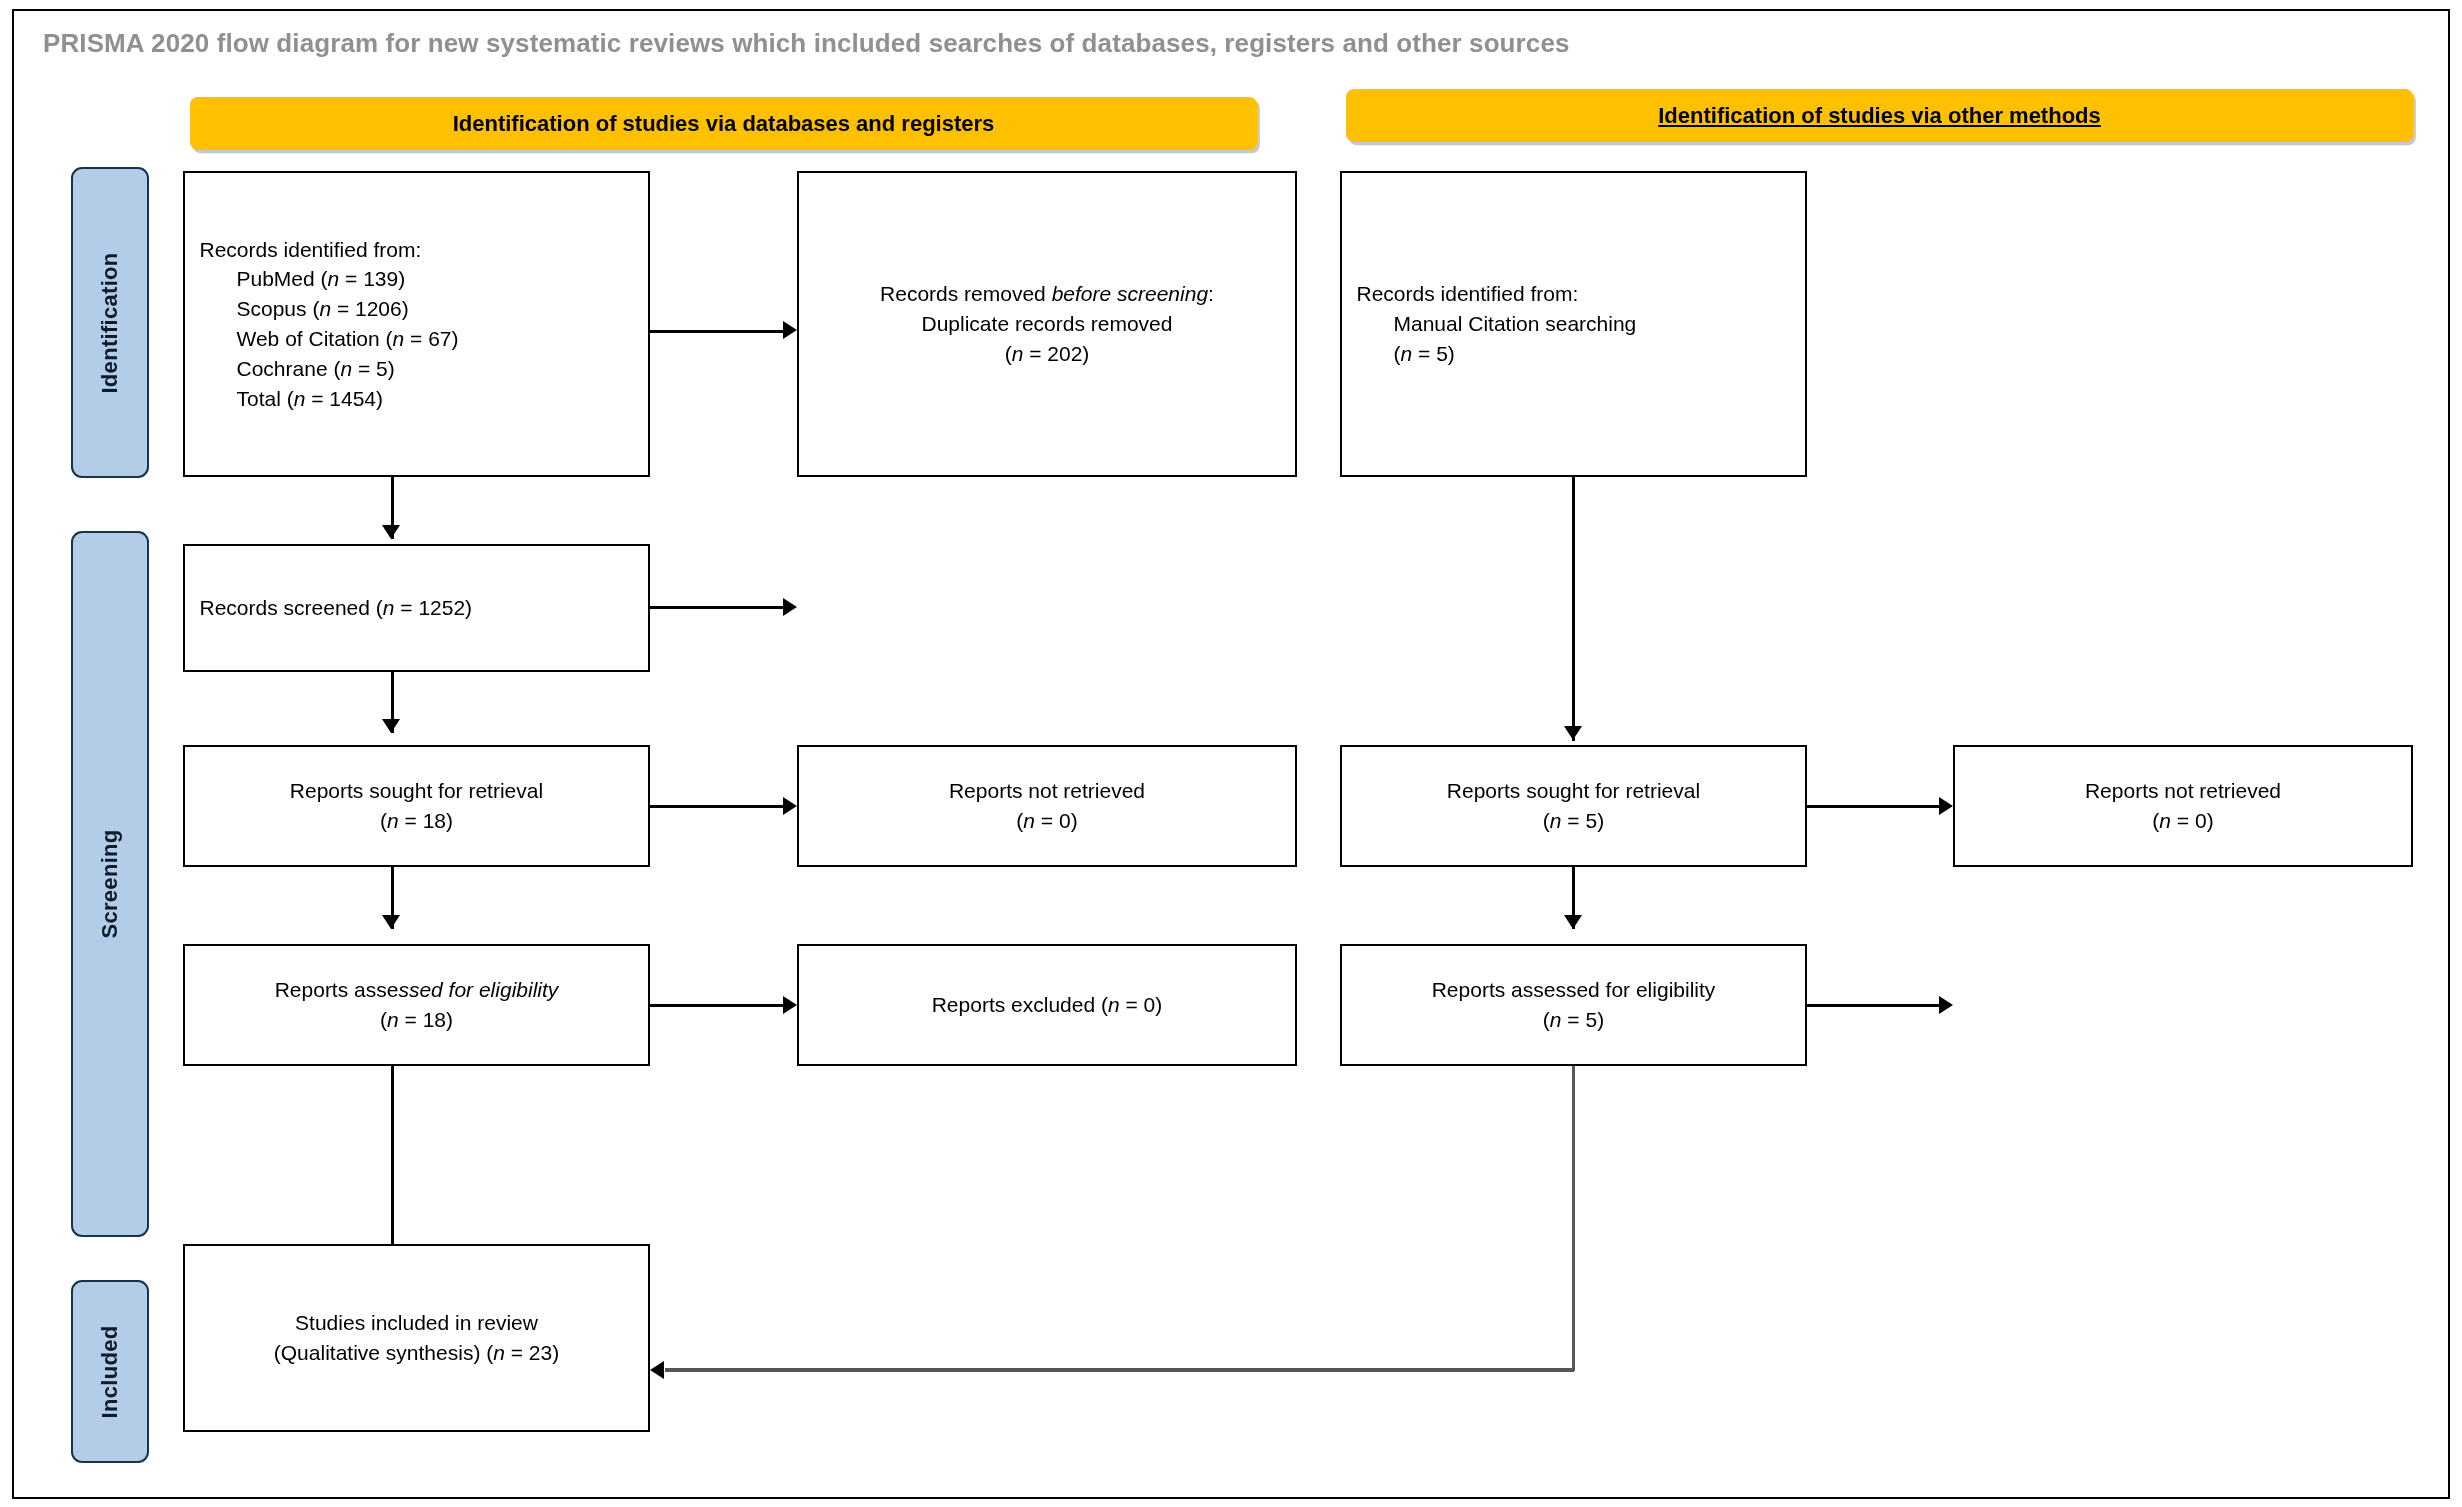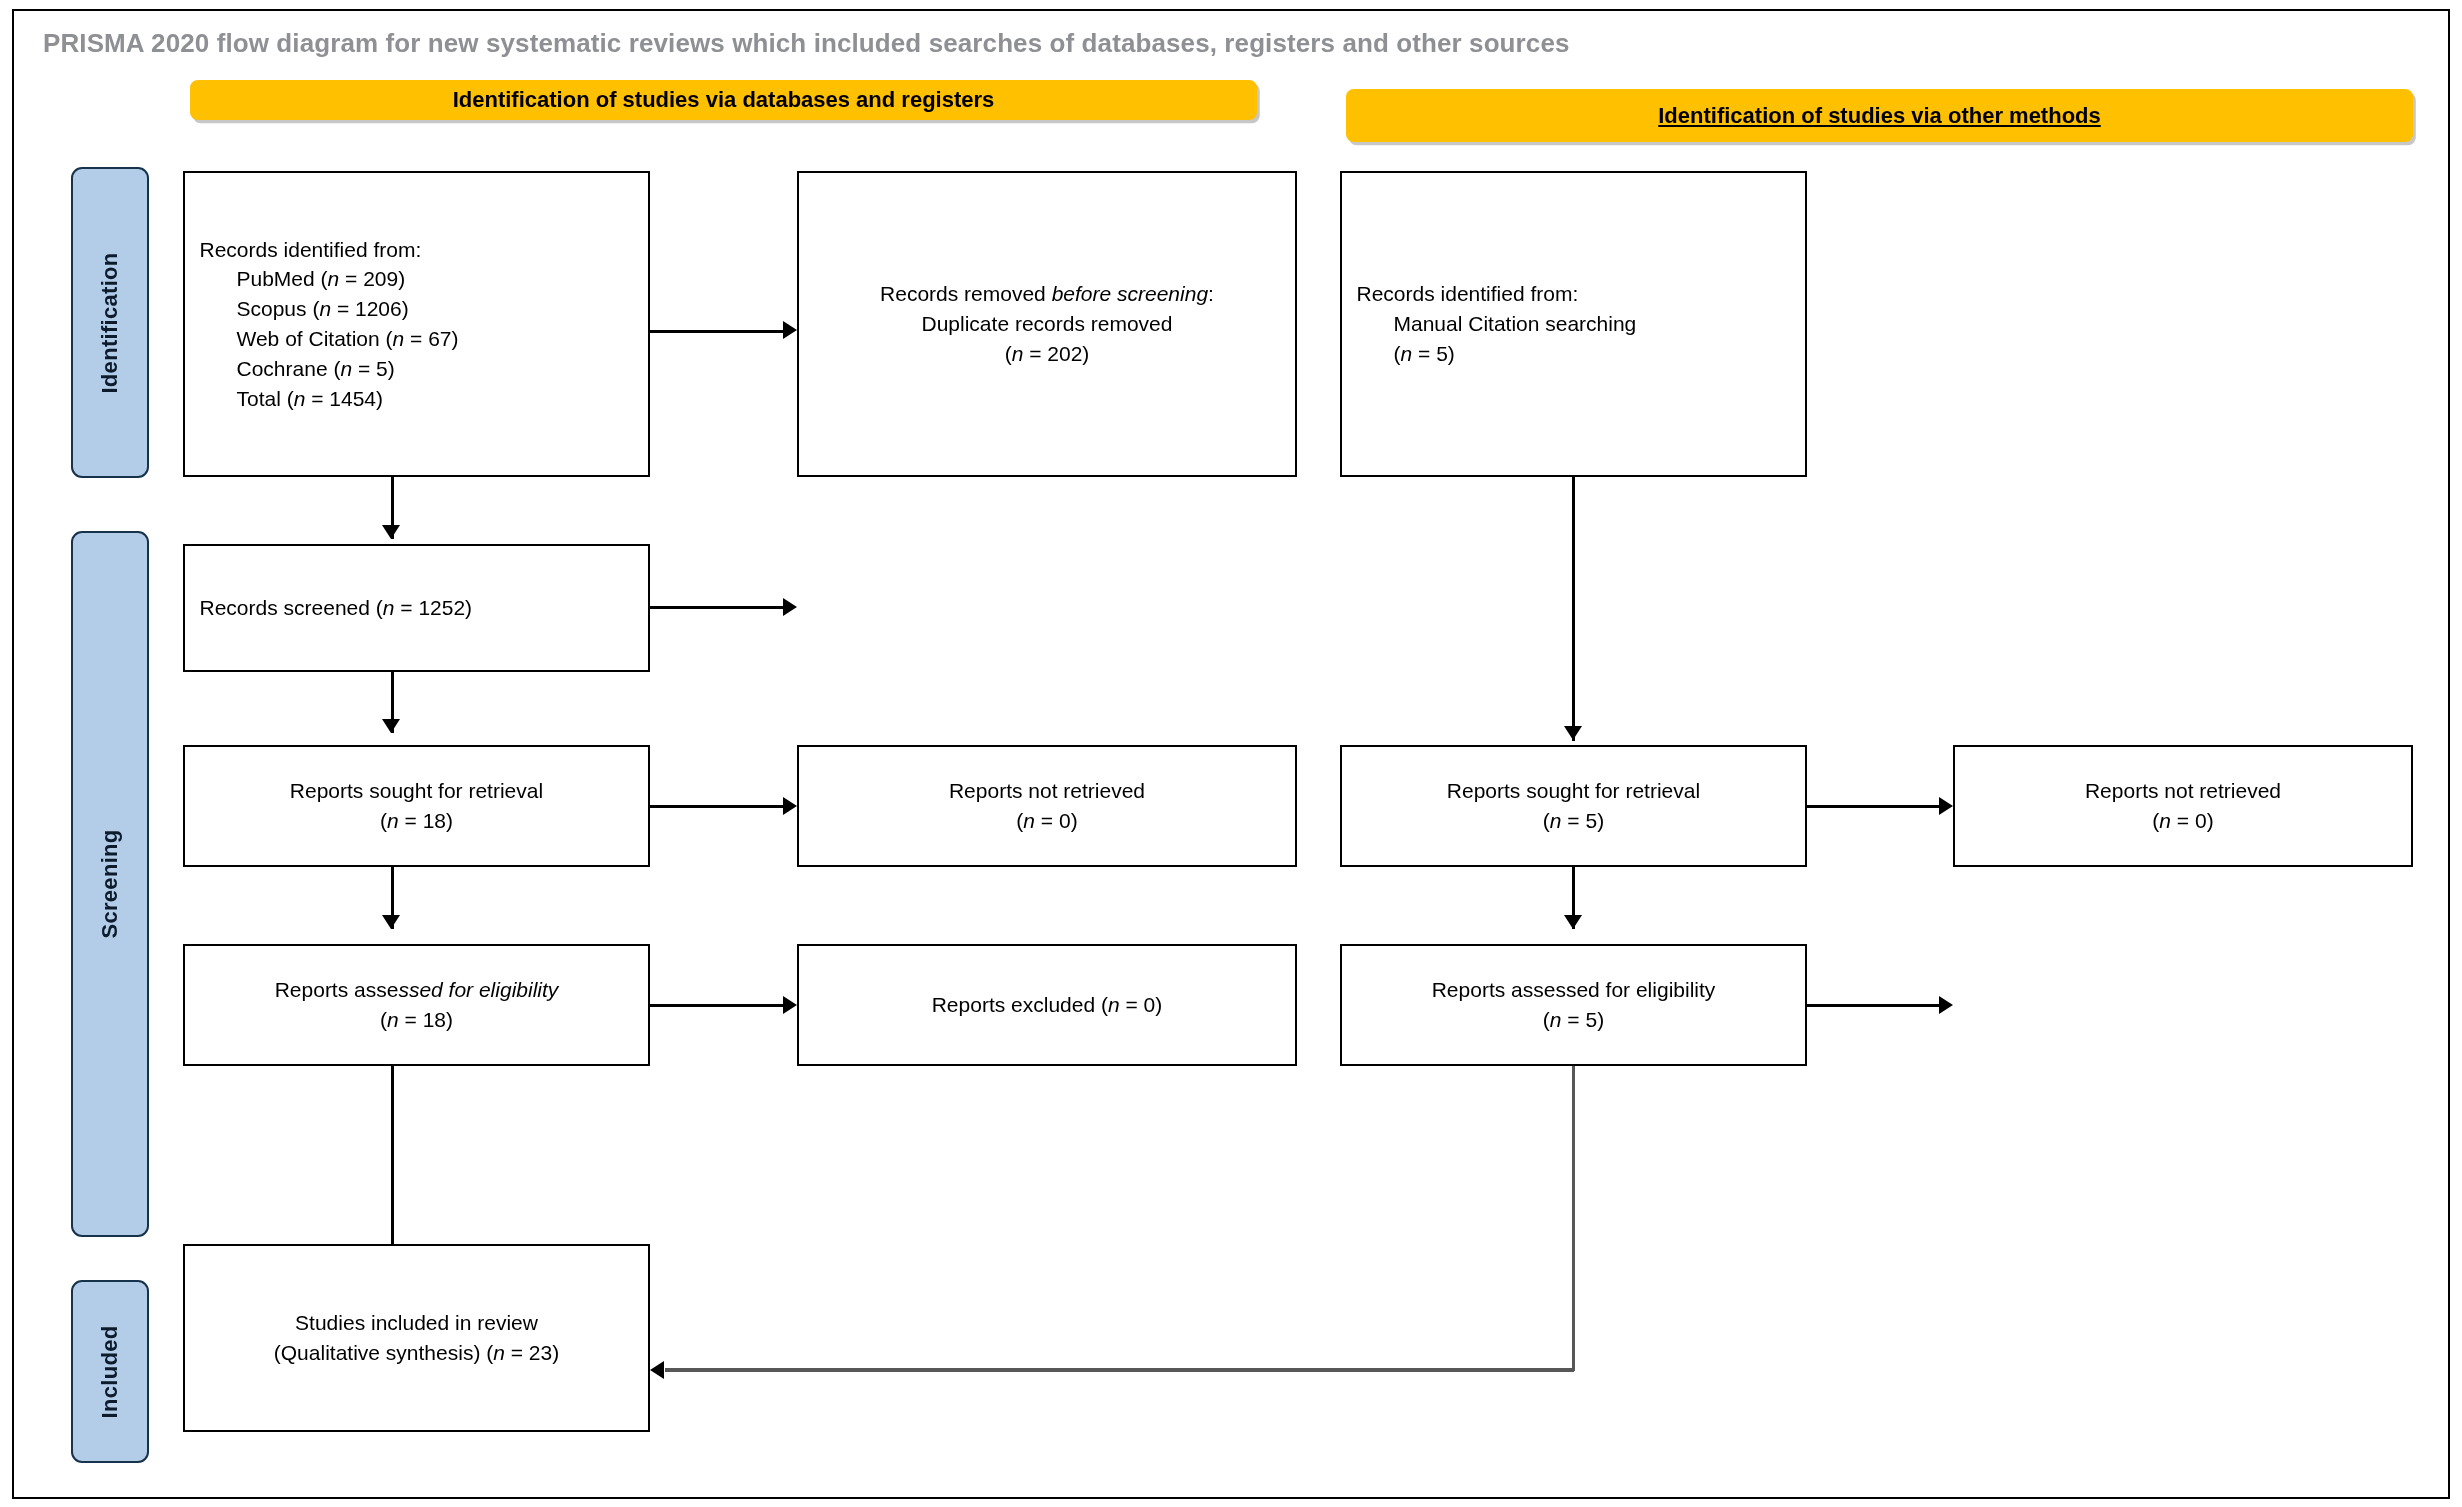--- a/index.html
+++ b/index.html
@@ -117,21 +117,21 @@
 </style>
 </head>
 <body>
 
 <div id="page">
 
   <div id="figure-frame"></div>
 
   <div id="diagram-title">PRISMA 2020 flow diagram for new systematic reviews which included searches of databases, registers and other sources</div>
 
-  <div class="banner" style="left:190px; top:80px; width:1067px; height:40px;">
+  <div class="banner" style="left:190px; top:97px; width:1067px; height:53px;">
     <span>Identification of studies via databases and registers</span>
   </div>
 
   <div class="banner" style="left:1346px; top:89px; width:1067px; height:53px;text-decoration:underline;">
     <span>Identification of studies via other methods</span>
   </div>
 
   <div class="stage-tab" style="left:71px; top:167px; width:78px; height:311px;">
     <span>Identification</span>
   </div>
@@ -142,21 +142,21 @@
 
   <div class="stage-tab" style="left:71px; top:1280px; width:78px; height:183px;">
     <span>Included</span>
   </div>
 
   <div class="node left" style="left:183px; top:171px; width:467px; height:306px;">
     <div class="txt">
       <div>Records identified from:</div>
       <div class="ind">
         <span>PubMed</span>
-        (<i>n</i> = <span>209</span>)
+        (<i>n</i> = <span>139</span>)
       </div>
       <div class="ind">
         <span>Scopus</span>
         (<i>n</i> = <span>1206</span>)
       </div>
       <div class="ind">
         <span>Web of Citation</span>
         (<i>n</i> = <span>67</span>)
       </div>
       <div class="ind">

